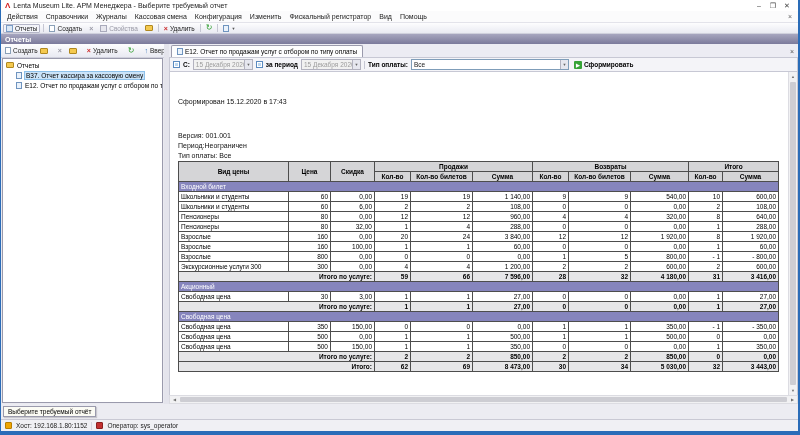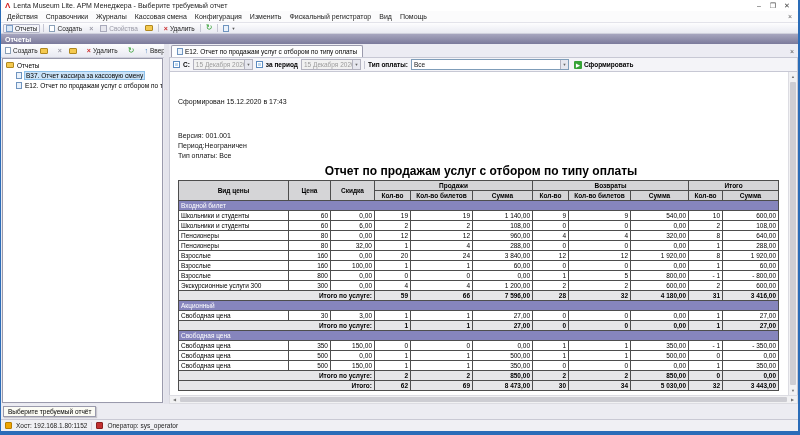--- a/index.html
+++ b/index.html
@@ -260,21 +260,20 @@
       </div>
 
       <div class="report-zone">
         <div class="report">
           <div class="generated-line">Сформирован 15.12.2020 в 17:43</div>
           <div class="meta-block">
             <div>Версия: 001.001</div>
             <div>Период:Неограничен</div>
             <div>Тип оплаты: Все</div>
           </div>
-          <div class="report-title">Отчет по продажам услуг с отбором по типу оплаты</div>
 
           <table class="report-table">
             <colgroup>
               <col style="width:110px">
                 <col style="width:42px">
                 <col style="width:44px">
               <col style="width:36px">
                 <col style="width:62px">
                 <col style="width:60px">
               <col style="width:36px">

